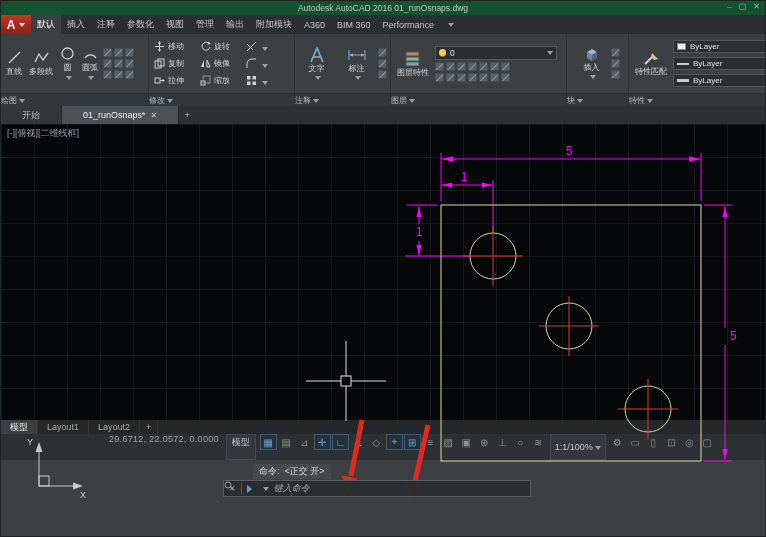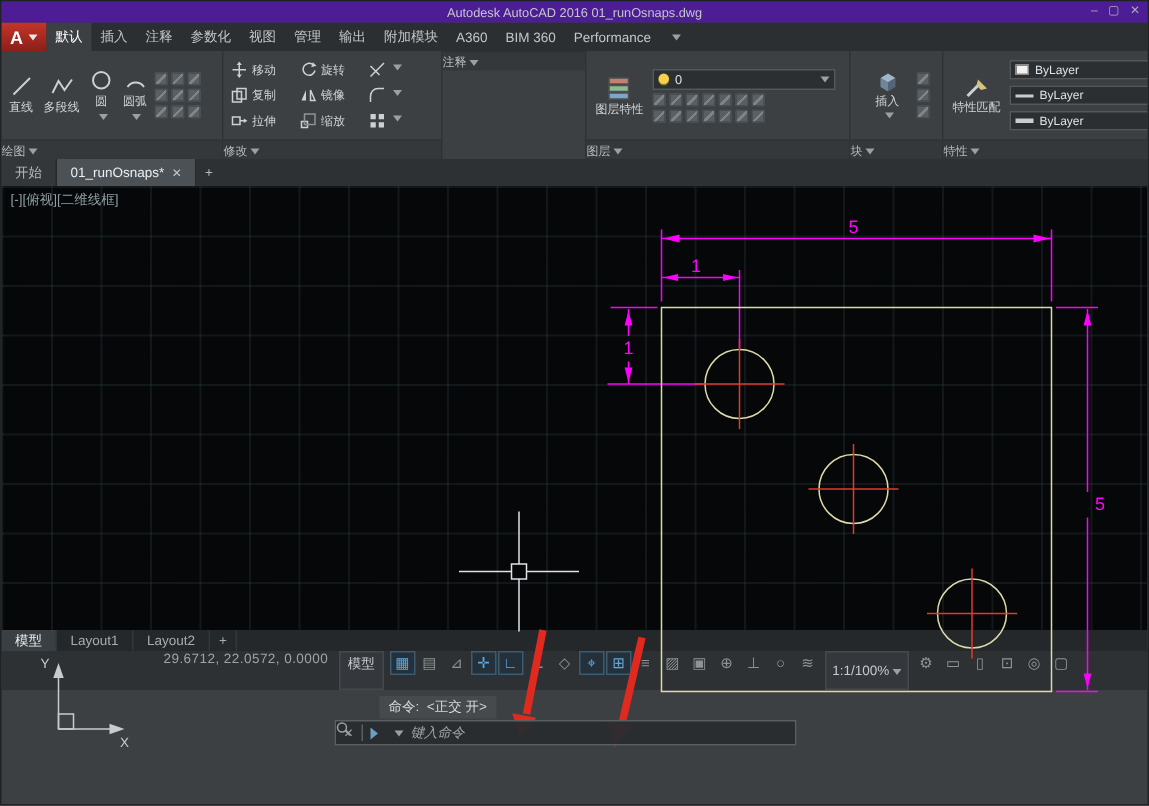--- a/index.html
+++ b/index.html
@@ -1,20 +1,20 @@
 <!DOCTYPE html>
 <html><head>
 <meta charset="utf-8">
 <style>
   *{margin:0;padding:0;box-sizing:border-box}
   html,body{background:#6a6d70}
   .app{width:766px;height:537px;position:relative;background:#3c4043;overflow:hidden;
        font-family:"Liberation Sans",sans-serif;border:1px solid #202325}
   
-  .titlebar{height:14px;background:#4c1d95;color:#c3c7ca;font-size:8.5px;
+  .titlebar{height:14px;background:#14532d;color:#c3c7ca;font-size:8.5px;
             display:flex;align-items:center;justify-content:center;position:relative}
   .winctl{position:absolute;right:5px;top:1px;display:flex;gap:7px;font-size:8px;color:#aaadb0}
   .winctl span{cursor:default}
   
   .tabrow{height:19px;background:#2b2f32;display:flex;align-items:stretch}
   .applogo{width:30px;background:linear-gradient(#c4352a,#8c1f18);color:#fff;font-weight:bold;
            font-size:12px;display:flex;align-items:center;justify-content:center;gap:2px}
   .rtab{padding:0 6px;font-size:9px;color:#c2c6c9;display:flex;align-items:center;white-space:nowrap}
   .rtab.active{background:#3c4043;color:#fff}
   .ribtoggle{display:flex;align-items:center;padding:0 6px}
@@ -29,35 +29,35 @@
   .tool{display:flex;flex-direction:column;align-items:center;justify-content:center;
         color:#d2d5d7;font-size:8px;gap:1px;padding:1px 2px;border-radius:2px;text-align:center}
   .tool.big{width:38px}
   .tool.big .lbl{line-height:1.1}
   .minigrid{display:grid;grid-template-columns:repeat(3,9px);gap:2px}
   .minirow{display:flex;gap:2px}
   .minicol{display:flex;flex-direction:column;gap:2px}
   .mi{width:9px;height:9px;background:linear-gradient(135deg,#595f63 0 45%,#7e858a 45% 60%,#595f63 60%);
       border:1px solid #4a4f53;border-radius:1px}
   .mgrid{display:grid;grid-template-columns:46px 46px 34px;grid-auto-rows:17px;align-items:center}
-  .mtool{display:flex;align-items:flex-start;gap:3px;font-size:8px;color:#cfd3d5;padding-left:2px}
+  .mtool{display:flex;align-items:flex-end;gap:3px;font-size:8px;color:#cfd3d5;padding-left:2px}
   .laycol{display:flex;flex-direction:column;gap:2px}
   .laycombo{width:122px;height:14px;background:#2b2f32;border:1px solid #53585c;display:flex;
             align-items:center;gap:4px;padding:0 3px;color:#dfe2e4;font-size:8.5px}
   .laycombo .sp{flex:1}
   .bulb{width:7px;height:7px;border-radius:50%;background:#f5d04c;box-shadow:0 1px 0 #8a7527}
   .propcombo{width:102px;height:13px;background:#2b2f32;border:1px solid #53585c;display:flex;
              align-items:center;gap:4px;padding:0 3px;color:#dfe2e4;font-size:8px;margin:1px 0}
   .propcombo .sp{flex:1}
   .swatch-color{width:9px;height:7px;background:#f2f2f2;border:1px solid #888}
   .swatch-line{width:12px;height:2px;background:#c9cdd0}
   .swatch-lw{width:12px;height:3px;background:#c9cdd0}
   
   .filetabs{height:18px;background:#2d3134;display:flex;align-items:stretch;font-size:9px}
-  .ftab{display:flex;align-items:center;gap:5px;padding:0 9px;color:#b7bbbe;background:#33373a;border-right:1px solid #24282b}
+  .ftab{display:flex;align-items:center;gap:5px;padding:0 21px;color:#b7bbbe;background:#33373a;border-right:1px solid #24282b}
   .ftab.active{background:#4c5155;color:#eceeef}
   .ftab .x{font-size:8px;color:#c6c9cb}
   .fplus{width:16px;display:flex;align-items:center;justify-content:center;color:#b7bbbe}
   
   .canvas{height:296px;background:#050708;position:relative;
     background-image:linear-gradient(rgba(52,68,74,.28) 1px,transparent 1px),
                      linear-gradient(90deg,rgba(52,68,74,.28) 1px,transparent 1px);
     background-size:33px 33px}
   .vplabel{position:absolute;left:6px;top:3px;color:#8fa0a6;font-size:9px}
   .canvas svg{position:absolute;left:0;top:0}
@@ -238,20 +238,43 @@
           </div>
         </div>
       </div>
       <div class="plabel">
           <span>修改</span>
           <span class="cd"></span>
         </div>
     </div>
 
     <div class="panel" style="width:96px">
+      <div class="pbody" style="justify-content:center">
+        <div class="tool big">
+          <svg width="20" height="18">
+              <path d="M4 16 L10 2 L16 16 M6.5 11 h7" fill="none" stroke="#7fb2d6" stroke-width="1.6"></path>
+            </svg>
+          <span class="lbl">文字</span>
+          <span class="cd"></span>
+        </div>
+        <div class="tool big">
+          <svg width="20" height="18">
+              <path d="M2 4v10 M18 4v10 M3 9h14" stroke="#7fb2d6" fill="none"></path>
+              <polygon points="2,9 6,7.5 6,10.5" fill="#7fb2d6"></polygon>
+              <polygon points="18,9 14,7.5 14,10.5" fill="#7fb2d6"></polygon>
+            </svg>
+          <span class="lbl">标注</span>
+          <span class="cd"></span>
+        </div>
+        <div class="minicol">
+          <div class="mi"></div>
+          <div class="mi"></div>
+          <div class="mi"></div>
+        </div>
+      </div>
       <div class="plabel">
           <span>注释</span>
           <span class="cd"></span>
         </div>
     </div>
 
     <div class="panel" style="width:176px">
       <div class="pbody">
         <div class="tool big">
           <svg width="20" height="18">

